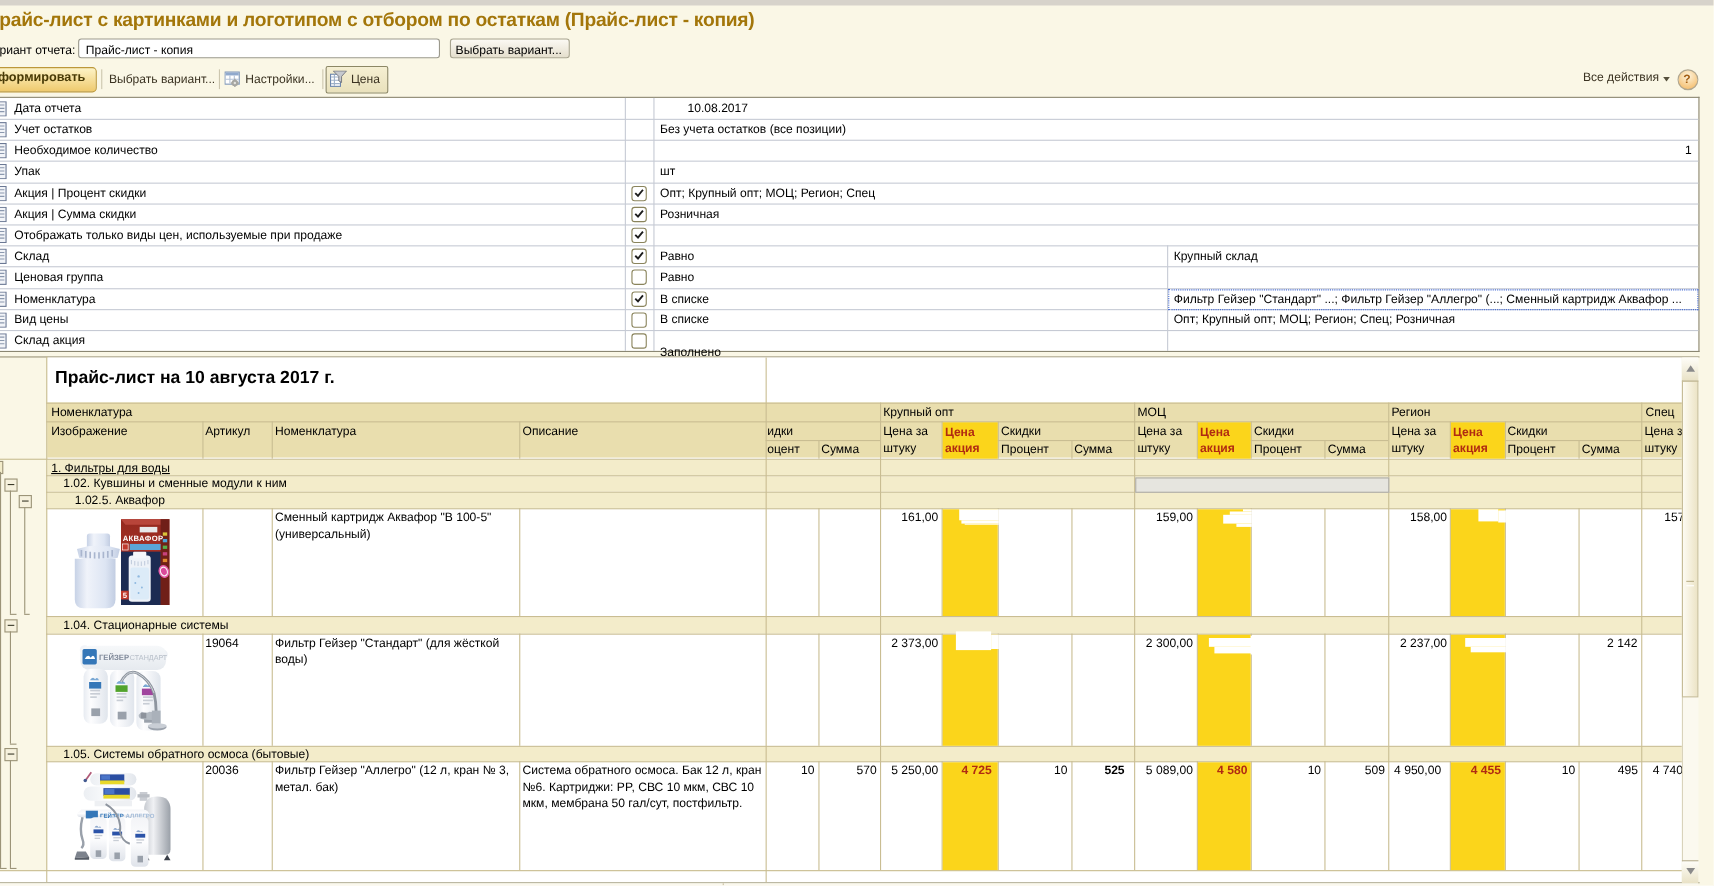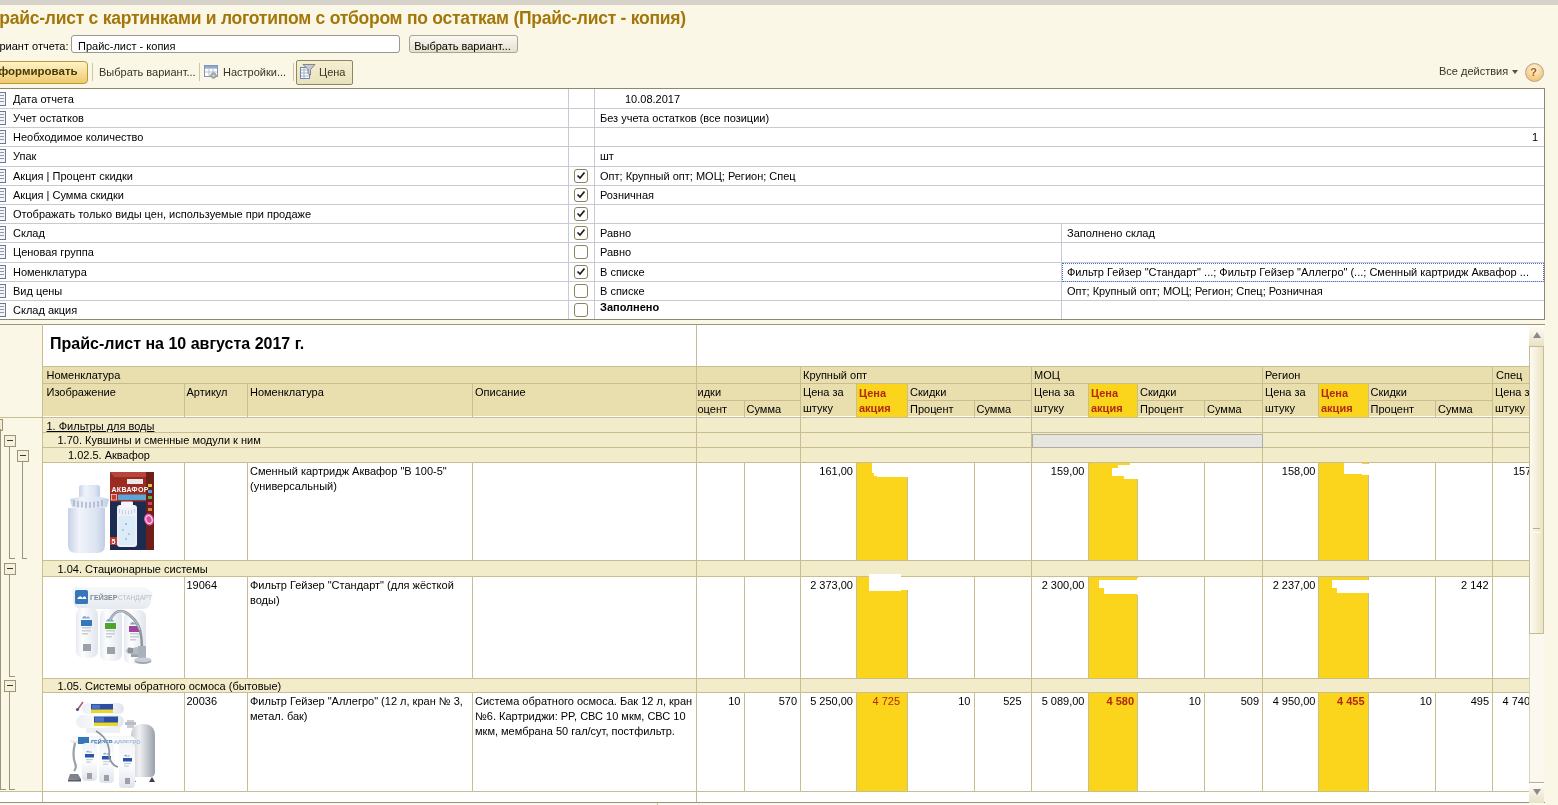--- a/index.html
+++ b/index.html
@@ -135,21 +135,21 @@
 <line x1="2" y1="3.5" x2="9" y2="3.5" stroke="#8b98ae"></line>
       <line x1="2" y1="6.5" x2="9" y2="6.5" stroke="#8b98ae"></line>
 <line x1="2" y1="9.5" x2="9" y2="9.5" stroke="#8b98ae"></line>
     </svg>
 <div class="t" style="left:13px;top:226px;">Склад</div>
 <div class="a" style="left:574px;top:226px;width:12px;height:12px;background:#fff;border:1px solid #8a845c;border-radius:3px"></div>
 <svg class="a" style="left:576px;top:228px" width="10" height="10" viewBox="0 0 10 10">
       <path d="M1.5 4.5 L4 7 L8.5 1.5" fill="none" stroke="#1c1c1c" stroke-width="1.7"></path>
     </svg>
 <div class="t" style="left:600px;top:226px;">Равно</div>
-<div class="t" style="left:1067px;top:226px;">Заполнено склад</div>
+<div class="t" style="left:1067px;top:226px;">Крупный склад</div>
 <div class="a" style="left:0px;top:262px;width:1544px;height:1px;background:#c6cad4"></div>
 <svg class="a" style="left:-5px;top:245px" width="14" height="14" viewBox="0 0 14 14">
 <rect x="0.5" y="0.5" width="10" height="13" fill="#f2f4f8" stroke="#6b7894"></rect>
 <line x1="2" y1="3.5" x2="9" y2="3.5" stroke="#8b98ae"></line>
       <line x1="2" y1="6.5" x2="9" y2="6.5" stroke="#8b98ae"></line>
 <line x1="2" y1="9.5" x2="9" y2="9.5" stroke="#8b98ae"></line>
     </svg>
 <div class="t" style="left:13px;top:245px;">Ценовая группа</div>
 <div class="a" style="left:574px;top:245px;width:12px;height:12px;background:#fff;border:1px solid #8a845c;border-radius:3px"></div>
 <div class="t" style="left:600px;top:245px;">Равно</div>
@@ -179,21 +179,21 @@
 <div class="t" style="left:600px;top:284px;">В списке</div>
 <div class="t" style="left:1067px;top:284px;">Опт; Крупный опт; МОЦ; Регион; Спец; Розничная</div>
 <svg class="a" style="left:-5px;top:303px" width="14" height="14" viewBox="0 0 14 14">
 <rect x="0.5" y="0.5" width="10" height="13" fill="#f2f4f8" stroke="#6b7894"></rect>
 <line x1="2" y1="3.5" x2="9" y2="3.5" stroke="#8b98ae"></line>
       <line x1="2" y1="6.5" x2="9" y2="6.5" stroke="#8b98ae"></line>
 <line x1="2" y1="9.5" x2="9" y2="9.5" stroke="#8b98ae"></line>
     </svg>
 <div class="t" style="left:13px;top:303px;">Склад акция</div>
 <div class="a" style="left:574px;top:303px;width:12px;height:12px;background:#fff;border:1px solid #8a845c;border-radius:3px"></div>
-<div class="t" style="left:600px;top:300px;font-weight:bold;">Заполнено</div>
+<div class="t" style="left:600px;top:314px;">Заполнено</div>
 <div class="a" style="left:568px;top:89px;width:1px;height:230px;background:#c6cad4"></div>
 <div class="a" style="left:594px;top:89px;width:1px;height:230px;background:#c6cad4"></div>
 <div class="a" style="left:1061px;top:223px;width:1px;height:96px;background:#c6cad4"></div>
 <div class="a" style="left:1062px;top:263px;width:480px;height:17px;border:1px dotted #4a6fd4"></div>
 <div class="a" style="left:0px;top:324px;width:1545px;height:1px;background:#9a9479"></div>
 <div class="a" style="left:0px;top:802px;width:1545px;height:1px;background:#9a9479"></div>
 <div class="a" style="left:43px;top:325px;width:1486px;height:41px;background:#fff"></div>
 <div class="a" style="left:43px;top:366px;width:1486px;height:51px;background:#e9deae"></div>
 <div class="a" style="left:43px;top:416px;width:1486px;height:375px;background:#fff"></div>
 <div class="a" style="left:43px;top:418px;width:1486px;height:14px;background:#f3ecca"></div>
@@ -303,21 +303,21 @@
 <div class="t" style="left:1034px;top:384px;line-height:16px">Цена за<br>штуку</div>
 <div class="t" style="left:1140px;top:385px;line-height:14px">Скидки</div>
 <div class="t" style="left:1140px;top:402px;line-height:14px">Процент</div>
 <div class="t" style="left:1207px;top:402px;line-height:14px">Сумма</div>
 <div class="t" style="left:1265px;top:384px;line-height:16px">Цена за<br>штуку</div>
 <div class="t" style="left:1370.5px;top:385px;line-height:14px">Скидки</div>
 <div class="t" style="left:1370.5px;top:402px;line-height:14px">Процент</div>
 <div class="t" style="left:1438px;top:402px;line-height:14px">Сумма</div>
 <div class="t" style="left:1495px;top:384px;line-height:16px">Цена за<br>штуку</div>
 <div class="t" style="left:46.5px;top:418.5px;text-decoration:underline;">1. Фильтры для воды</div>
-<div class="t" style="left:57.5px;top:433px;">1.70. Кувшины и сменные модули к ним</div>
+<div class="t" style="left:57.5px;top:433px;">1.02. Кувшины и сменные модули к ним</div>
 <div class="a" style="left:1032px;top:434px;width:229px;height:12px;background:#e6e5df;border:1px solid #aeaca3"></div>
 <div class="t" style="left:68px;top:448px;">1.02.5. Аквафор</div>
 <div class="t" style="left:57.5px;top:562px;">1.04. Стационарные системы</div>
 <div class="t" style="left:57.5px;top:679px;">1.05. Системы обратного осмоса (бытовые)</div>
 <div class="a" style="left:857px;top:463px;width:50px;height:97px;background:#fbd51b"></div>
 <div class="a" style="left:1089px;top:463px;width:48px;height:97px;background:#fbd51b"></div>
 <div class="a" style="left:1319px;top:463px;width:49px;height:97px;background:#fbd51b"></div>
 <div class="a" style="left:872px;top:462.6px;width:36px;height:10.4px;background:#fff"></div>
 <div class="a" style="left:874px;top:473px;width:34px;height:2.5px;background:#fff"></div>
 <div class="a" style="left:877px;top:475.5px;width:31px;height:1.7px;background:#fff"></div>
@@ -347,28 +347,28 @@
 <div class="t" style="left:1262px;top:578px;width:53.5px;text-align:right;">2 237,00</div>
 <div class="t" style="left:1461px;top:578px;">2 142</div>
 <div class="t" style="left:186.5px;top:578px;">19064</div>
 <div class="t" style="left:250px;top:578px;white-space:normal;width:219px">Фильтр Гейзер "Стандарт" (для жёсткой<br>воды)</div>
 <div class="a" style="left:857px;top:693px;width:50px;height:98px;background:#fbd51b"></div>
 <div class="a" style="left:1089px;top:693px;width:48px;height:98px;background:#fbd51b"></div>
 <div class="a" style="left:1319px;top:693px;width:49px;height:98px;background:#fbd51b"></div>
 <div class="t" style="left:695.5px;top:694px;width:45.0px;text-align:right;">10</div>
 <div class="t" style="left:743.5px;top:694px;width:53.5px;text-align:right;">570</div>
 <div class="t" style="left:800px;top:694px;width:53px;text-align:right;">5 250,00</div>
-<div class="t" style="left:852px;top:694px;width:48px;text-align:right;font-weight:normal;color:#b02a12">4 725</div>
+<div class="t" style="left:874px;top:694px;width:48px;font-weight:bold;color:#b02a12">4 725</div>
 <div class="t" style="left:907px;top:694px;width:63.5px;text-align:right;">10</div>
-<div class="t" style="left:967px;top:694px;width:54.5px;text-align:right;">525</div>
+<div class="t" style="left:1004px;top:694px;width:54.5px;font-weight:bold;">525</div>
 <div class="t" style="left:1031px;top:694px;width:53.5px;text-align:right;">5 089,00</div>
 <div class="t" style="left:1087.5px;top:694px;width:46.5px;text-align:right;font-weight:bold;color:#b02a12">4 580</div>
 <div class="t" style="left:1137px;top:694px;width:64px;text-align:right;">10</div>
 <div class="t" style="left:1204px;top:694px;width:55px;text-align:right;">509</div>
-<div class="t" style="left:1262px;top:694px;width:53.5px;text-align:right;">4 950,00</div>
+<div class="t" style="left:1262px;top:694px;width:53.5px;text-align:center;">4 950,00</div>
 <div class="t" style="left:1318.5px;top:694px;width:46.0px;text-align:right;font-weight:bold;color:#b02a12">4 455</div>
 <div class="t" style="left:1367.5px;top:694px;width:64.5px;text-align:right;">10</div>
 <div class="t" style="left:1435px;top:694px;width:54px;text-align:right;">495</div>
 <div class="t" style="left:1502.5px;top:694px;">4 740</div>
 <div class="t" style="left:186.5px;top:694px;">20036</div>
 <div class="t" style="left:250px;top:694px;white-space:normal;width:219px">Фильтр Гейзер "Аллегро" (12 л, кран № 3,<br>метал. бак)</div>
 <div class="t" style="left:475px;top:694px;white-space:normal;width:218px">Система обратного осмоса. Бак 12 л, кран<br>№6. Картриджи: PP, СВС 10 мкм, СВС 10<br>мкм, мембрана 50 гал/сут, постфильтр.</div>
 <svg class="a" style="left:58px;top:464px" width="100" height="94" viewBox="0 0 100 94">
 <defs>
 <linearGradient id="cyl" x1="0" x2="1">

